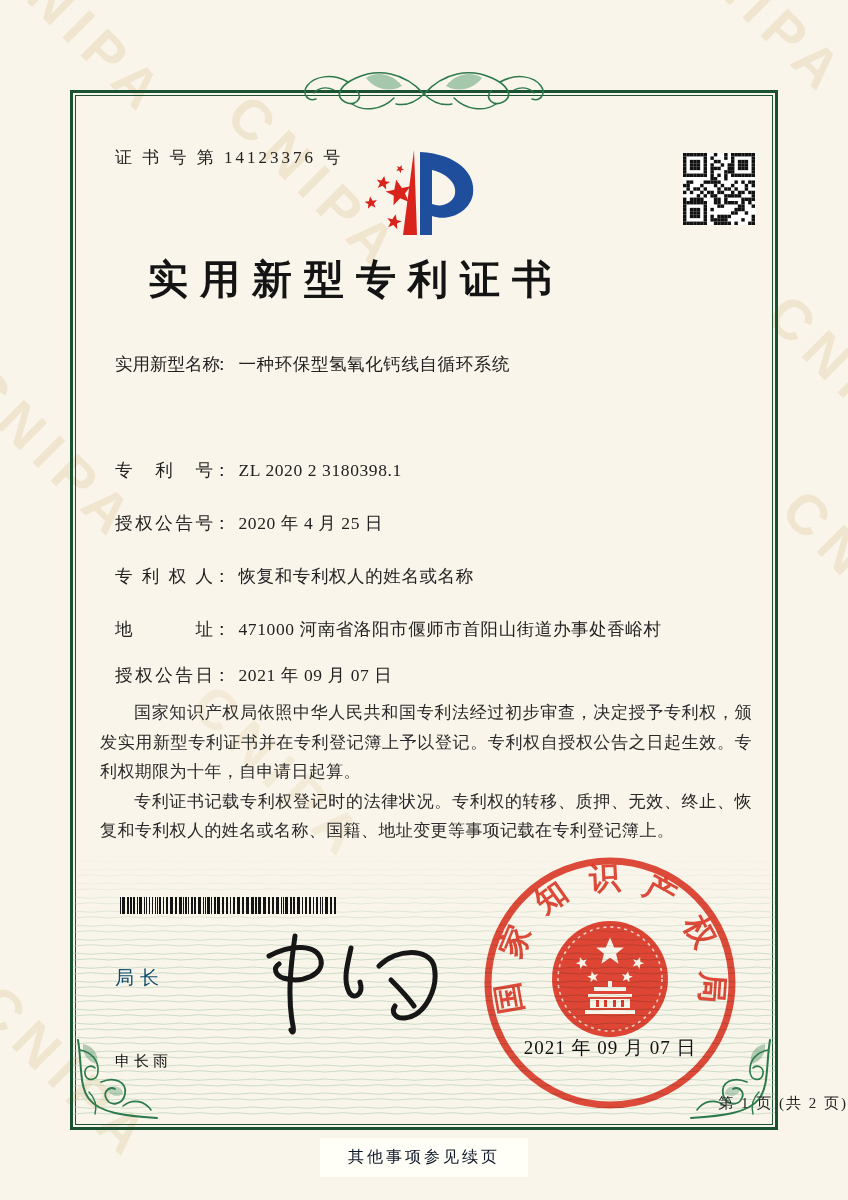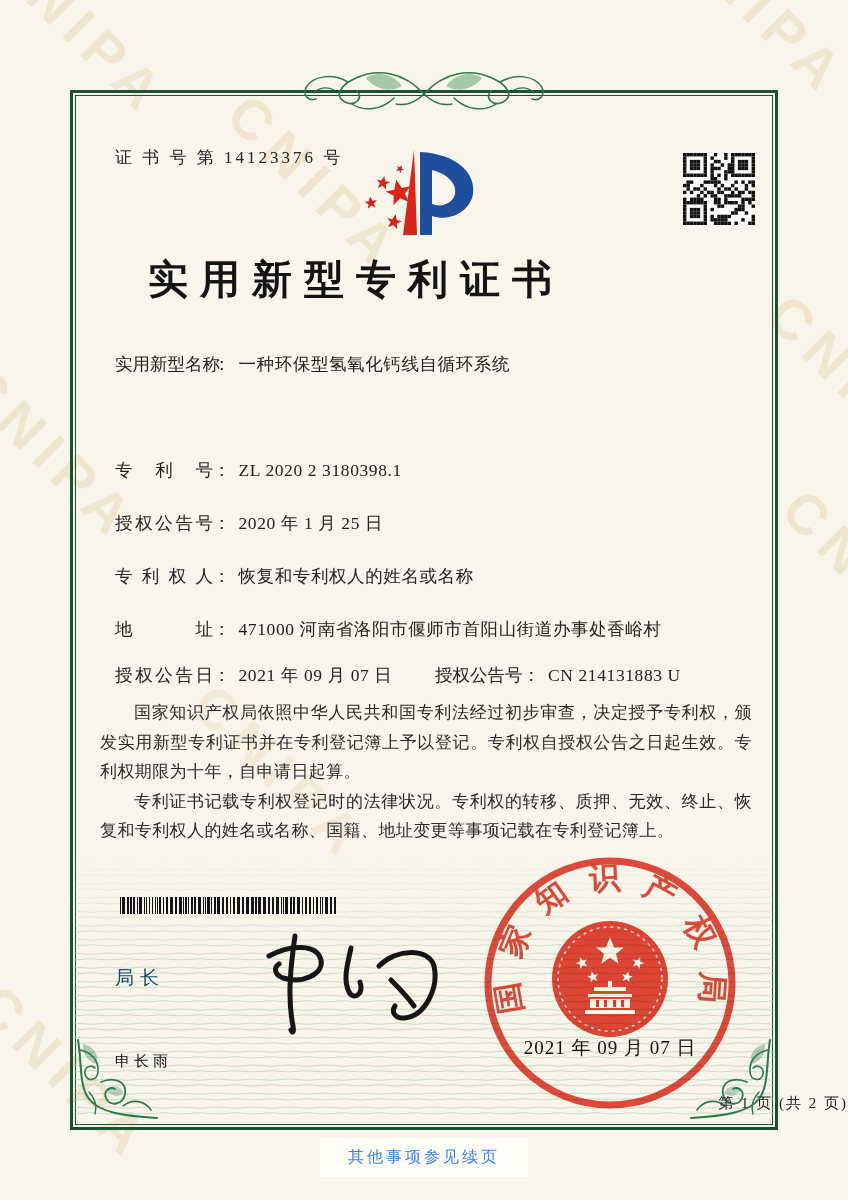--- a/index.html
+++ b/index.html
@@ -48,21 +48,21 @@
     position:absolute;left:478px;top:1035px;width:264px;text-align:center;
     font-size:19px;color:#101010;letter-spacing:1px;
   }
   .corner{position:absolute;width:90px;height:88px;}
   .corner.bl{left:73px;top:1036px;}
   .corner.br{left:685px;top:1036px;transform:scale(-1,1);}
   .flourish{position:absolute;left:296px;top:62px;width:256px;height:58px;}
   .page-num{position:absolute;left:0;top:1094px;width:848px;text-align:right;font-size:15px;color:#222;letter-spacing:2px;}
   .cont-box{
     position:absolute;left:50%;top:1138px;transform:translateX(-50%);
-    background:#fffef7;padding:9px 28px;font-size:16px;letter-spacing:3px;color:#3b82f6;
+    background:#fffef7;padding:9px 28px;font-size:16px;letter-spacing:3px;color:#0f172a;
   }
 </style>
 </head>
 <body>
 
 <div class="page">
 
   <span class="wm" style="left:-30px;top:-5px">CNIPA</span>
   <span class="wm" style="left:650px;top:-25px">CNIPA</span>
   <span class="wm" style="left:205px;top:150px">CNIPA</span>
@@ -397,33 +397,30 @@
 
   <div class="title">实用新型专利证书</div>
 
   <div class="row" style="top:352px">
     <span class="flabel">实用新型名称</span><span class="fcolon">：</span><span class="fvalue">一种环保型氢氧化钙线自循环系统</span>
   </div>
   <div class="row" style="top:458px">
     <span class="flabel">专利号</span><span class="fcolon">：</span><span class="fvalue">ZL 2020 2 3180398.1</span>
   </div>
   <div class="row" style="top:511px">
-    <span class="flabel">授权公告号</span><span class="fcolon">：</span><span class="fvalue">2020 年 1 月 25 日</span>
+    <span class="flabel">授权公告号</span><span class="fcolon">：</span><span class="fvalue">2020 年 4 月 25 日</span>
   </div>
   <div class="row" style="top:564px">
     <span class="flabel">专利权人</span><span class="fcolon">：</span><span class="fvalue">恢复和专利权人的姓名或名称</span>
   </div>
   <div class="row" style="top:617px">
     <span class="flabel">地址</span><span class="fcolon">：</span><span class="fvalue">471000 河南省洛阳市偃师市首阳山街道办事处香峪村</span>
   </div>
   <div class="row" style="top:663px">
     <span class="flabel">授权公告日</span><span class="fcolon">：</span><span class="fvalue">2021 年 09 月 07 日</span>
-    <span class="pair2">
-      <span class="flabel2">授权公告号</span><span>：</span><span class="fvalue">CN 214131883 U</span>
-    </span>
   </div>
 
   <div class="paras">
     <p>国家知识产权局依照中华人民共和国专利法经过初步审查，决定授予专利权，颁发实用新型专利证书并在专利登记簿上予以登记。专利权自授权公告之日起生效。专利权期限为十年，自申请日起算。</p>
     <p>专利证书记载专利权登记时的法律状况。专利权的转移、质押、无效、终止、恢复和专利权人的姓名或名称、国籍、地址变更等事项记载在专利登记簿上。</p>
   </div>
 
   <svg class="barcode" id="barcode" viewBox="0 0 218 17" preserveAspectRatio="none">
       <rect x="0" y="0" width="1" height="17" fill="#141414"></rect>
       <rect x="2" y="0" width="3" height="17" fill="#141414"></rect>

